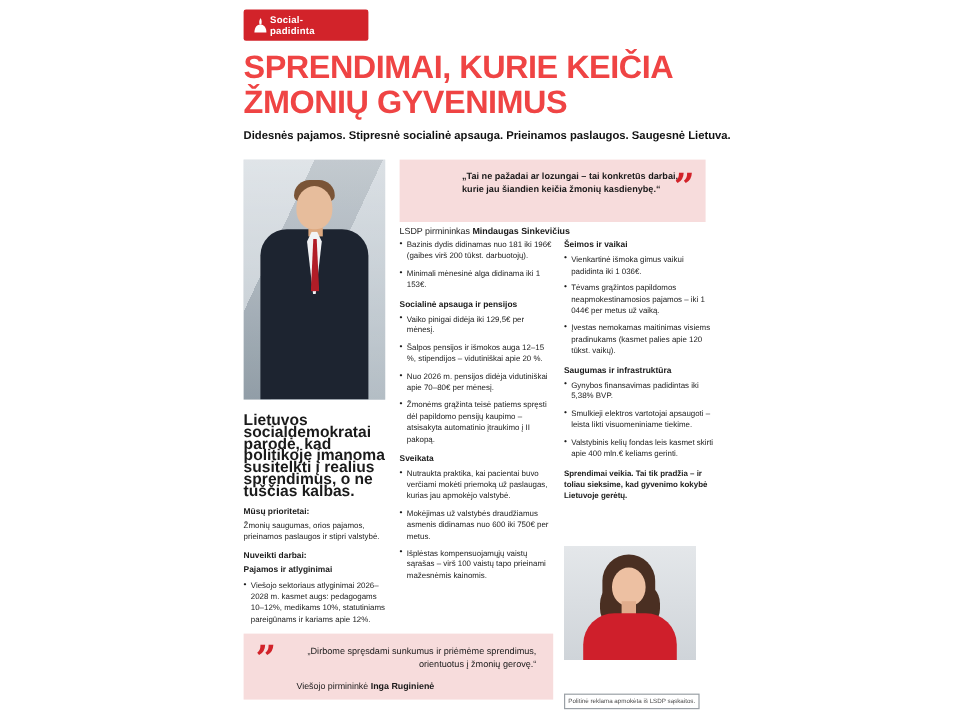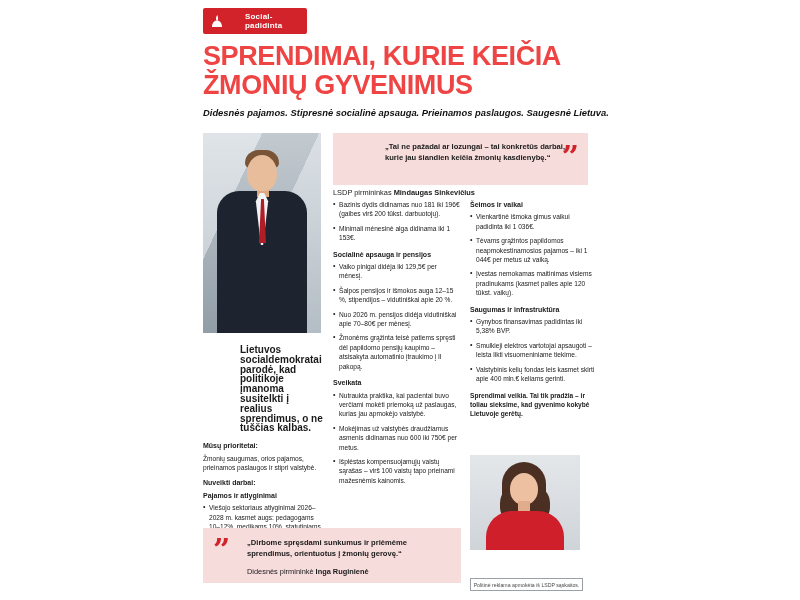--- a/index.html
+++ b/index.html
@@ -7,30 +7,30 @@
     width:800px;height:600px;
     background:#ffffff;
     font-family:"Liberation Sans", sans-serif;
     color:#1a1a1a;
     overflow:hidden;
   }
   .page{position:relative;width:800px;height:600px;background:#fff;}
 
   
   .logo-wrap{position:absolute;left:203px;top:8px;width:104px;height:26px;
-    background:#d2232a;border-radius:2px;display:flex;align-items:center;gap:20px;padding:0 6px;box-sizing:border-box;}
+    background:#d2232a;border-radius:2px;display:flex;align-items:center;gap:0;padding:0 6px;box-sizing:border-box;}
   .logo-mark{width:16px;height:16px;position:relative;flex:0 0 auto;}
   .logo-mark .palm{position:absolute;left:0;top:0;width:16px;height:16px;}
   .logo-text{color:#fff;font-size:8px;font-weight:bold;line-height:9px;letter-spacing:.2px;}
 
   
   .headline{position:absolute;left:203px;top:42px;width:430px;
     font-size:27px;font-weight:bold;line-height:29px;letter-spacing:-0.4px;color:#ef4444;}
   .subhead{position:absolute;left:203px;top:107px;width:420px;
-    font-size:9.4px;font-weight:bold;color:#111;font-style:italic;}
+    font-size:9.4px;font-weight:bold;color:#111;}
 
   
   .photo-man{position:absolute;left:203px;top:133px;width:118px;height:200px;
     background:linear-gradient(180deg,#cfd6dc 0%,#b9c3cb 45%,#9aa7b1 100%);overflow:hidden;}
   .man-bg{position:absolute;inset:0;background:
      linear-gradient(115deg, rgba(255,255,255,.35) 0 28%, rgba(0,0,0,.06) 28% 55%, rgba(255,255,255,.25) 55% 100%);}
   .man-head{position:absolute;left:44px;top:22px;width:30px;height:36px;border-radius:50% 50% 45% 45%;background:#e7bd9c;}
   .man-hair{position:absolute;left:42px;top:17px;width:34px;height:18px;border-radius:16px 16px 6px 6px;background:#7a5436;}
   .man-neck{position:absolute;left:54px;top:52px;width:12px;height:12px;background:#dda87f;}
   .man-body{position:absolute;left:14px;top:58px;width:90px;height:142px;background:#1d2430;border-radius:22px 22px 0 0;}
@@ -48,37 +48,37 @@
 
   
   .col{position:absolute;font-size:6.6px;line-height:9.4px;color:#1a1a1a;}
   .col h4{margin:0 0 3px 0;font-size:7px;font-weight:bold;color:#1a1a1a;}
   .col p{margin:0 0 6px 0;}
   .col ul{margin:0 0 7px 0;padding:0;list-style:none;}
   .col li{position:relative;padding-left:6px;margin-bottom:5px;}
   .col li:before{content:"\2022";position:absolute;left:0;top:-1px;color:#1a1a1a;font-size:7px;}
 
   .col-left{left:203px;top:345px;width:120px;}
-  .col-left .lead{font-size:10px;font-weight:bold;line-height:9.8px;margin-bottom:8px;margin-left:37px;}
+  .col-left .lead{font-size:13px;font-weight:bold;line-height:9.8px;margin-bottom:8px;}
   .col-mid{left:333px;top:200px;width:128px;}
   .col-right{left:470px;top:200px;width:126px;}
 
   
   .photo-woman{position:absolute;left:470px;top:455px;width:110px;height:95px;
     background:linear-gradient(180deg,#e4e7ea 0%,#cfd4d9 100%);overflow:hidden;}
   .w-hair{position:absolute;left:32px;top:7px;width:44px;height:48px;border-radius:22px 22px 14px 14px;background:#4a2f22;}
   .w-hair2{position:absolute;left:30px;top:30px;width:50px;height:40px;border-radius:18px;background:#4a2f22;}
   .w-face{position:absolute;left:40px;top:18px;width:28px;height:32px;border-radius:50% 50% 48% 48%;background:#edc0a2;z-index:2;}
   .w-body{position:absolute;left:16px;top:56px;width:78px;height:45px;background:#cf1f2b;border-radius:26px 26px 0 0;z-index:3;}
   .w-neck{position:absolute;left:48px;top:46px;width:12px;height:14px;background:#e0ac8c;z-index:2;}
 
   
   .quote-bottom{position:absolute;left:203px;top:528px;width:258px;height:55px;background:#f7dcdc;}
   .quote-bottom .qmark{position:absolute;left:10px;top:10px;font-size:30px;line-height:24px;color:#d2232a;font-family:"DejaVu Serif",serif;font-weight:bold;}
-  .quote-bottom .qt{position:absolute;left:44px;top:9px;width:200px;font-size:7.6px;font-weight:bold;line-height:11px;}
+  .quote-bottom .qt{position:absolute;left:44px;top:9px;width:200px;font-size:7.6px;font-weight:normal;line-height:11px;text-align:right;}
   .quote-bottom .qa{position:absolute;left:44px;top:39px;width:210px;font-size:7.4px;}
   .quote-bottom .qa b{font-weight:bold;text-align:center;}
 
   
   .disclaimer{position:absolute;left:470px;top:578px;width:113px;height:13px;border:1px solid #9aa0a6;
     display:flex;align-items:center;justify-content:center;font-size:5.2px;color:#4a4a4a;text-align:center;box-sizing:border-box;}
 </style>
 </head>
 <body>
 
@@ -174,19 +174,19 @@
     <div class="w-hair2"></div>
     <div class="w-face"></div>
     <div class="w-neck"></div>
     <div class="w-body"></div>
   </div>
 
   <div class="quote-bottom">
     <div class="qmark">”</div>
     <div class="qt">„Dirbome spręsdami sunkumus ir priėmėme sprendimus, orientuotus į žmonių gerovę.“</div>
     <div class="qa">
-      <span>Didesnės pirmininkė </span><b>Inga Ruginienė</b>
+      <span>Viešojo pirmininkė </span><b>Inga Ruginienė</b>
     </div>
   </div>
 
   <div class="disclaimer">Politinė reklama apmokėta iš LSDP sąskaitos.</div>
 
 </div>
 
 </body></html>

